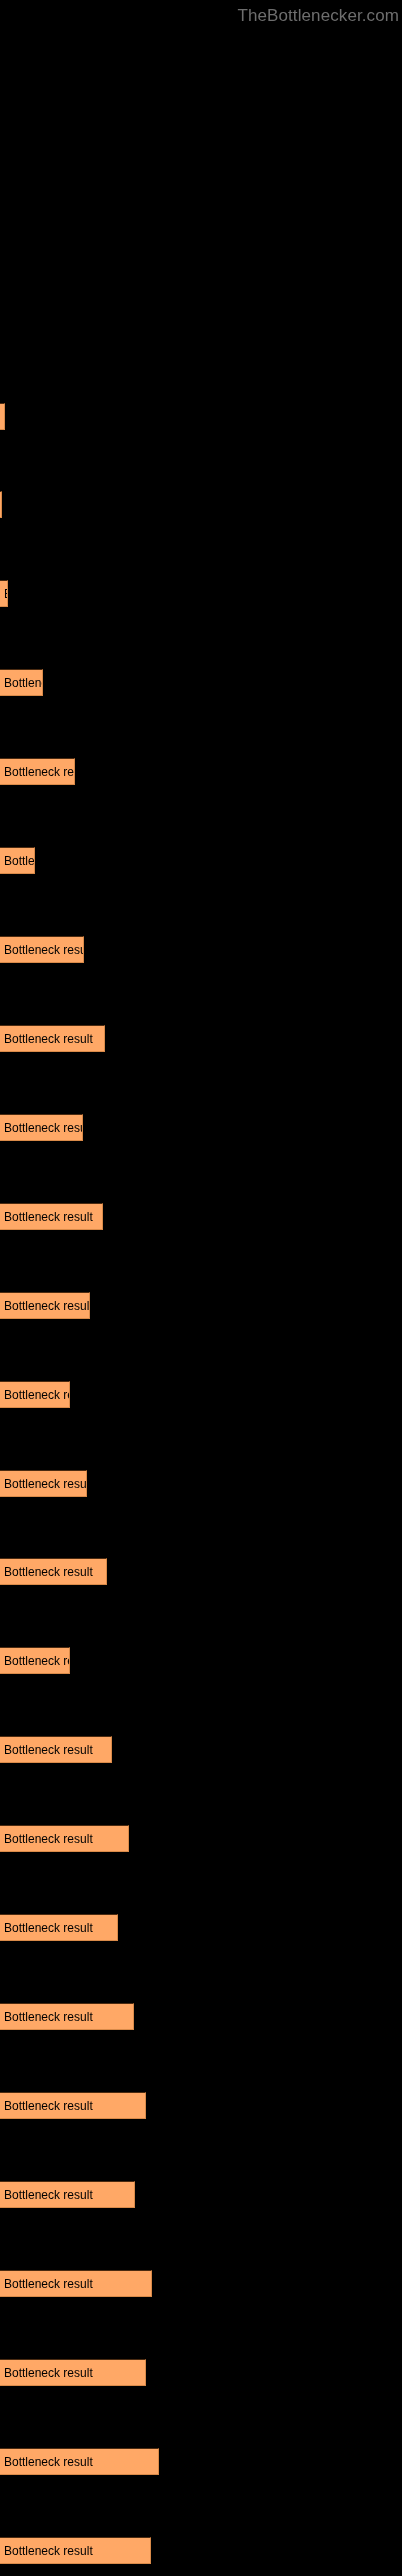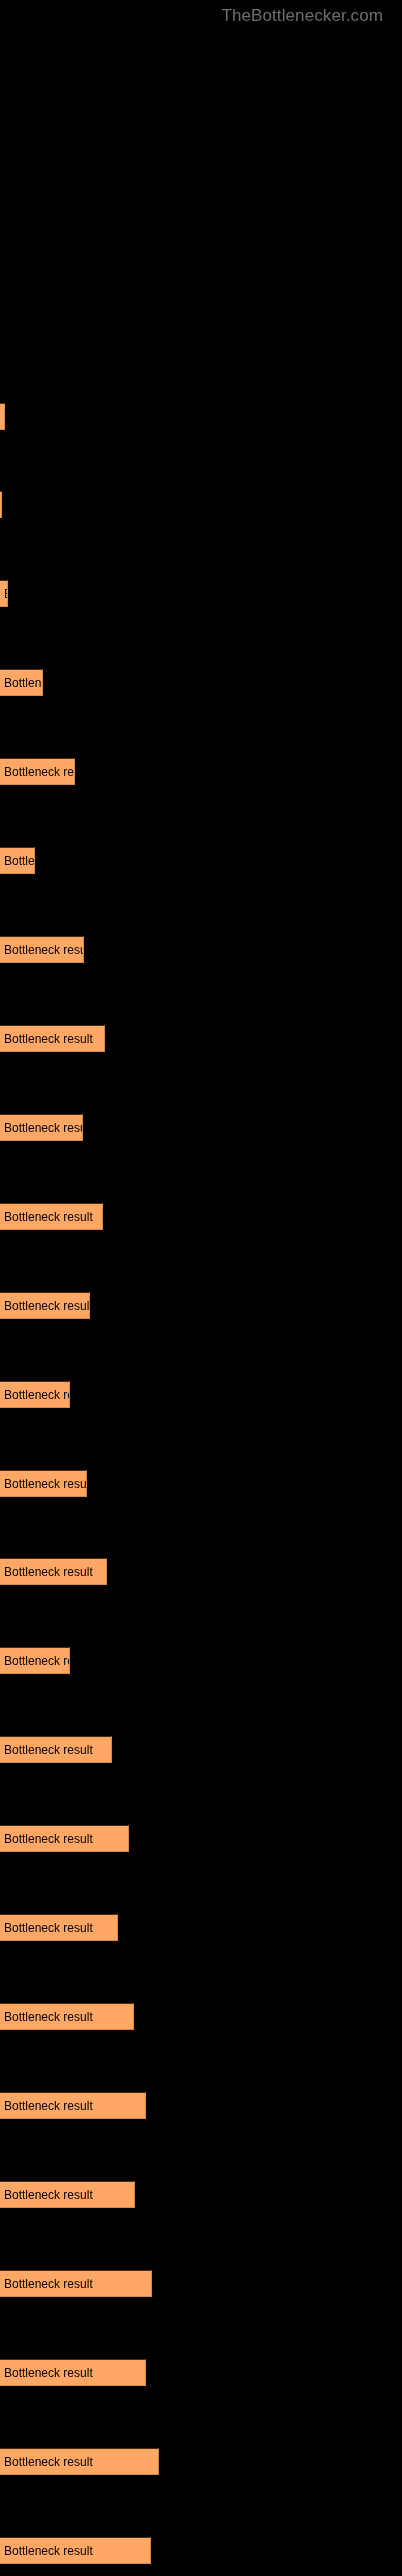--- a/index.html
+++ b/index.html
@@ -20,21 +20,21 @@
   
   #watermark {
     position: absolute;
     top: 0;
     left: 0;
     width: 403px;
     height: 32px;
     display: flex;
     align-items: center;
     justify-content: flex-end;
-    padding-right: 20px;
+    padding-right: 4px;
     box-sizing: border-box;
   }
   #watermark .wm-text {
     color: #6e6e6e;
     font-size: 17px;
     letter-spacing: 0.1px;
     white-space: nowrap;
     font-family: "Liberation Sans", sans-serif;
   }
 

